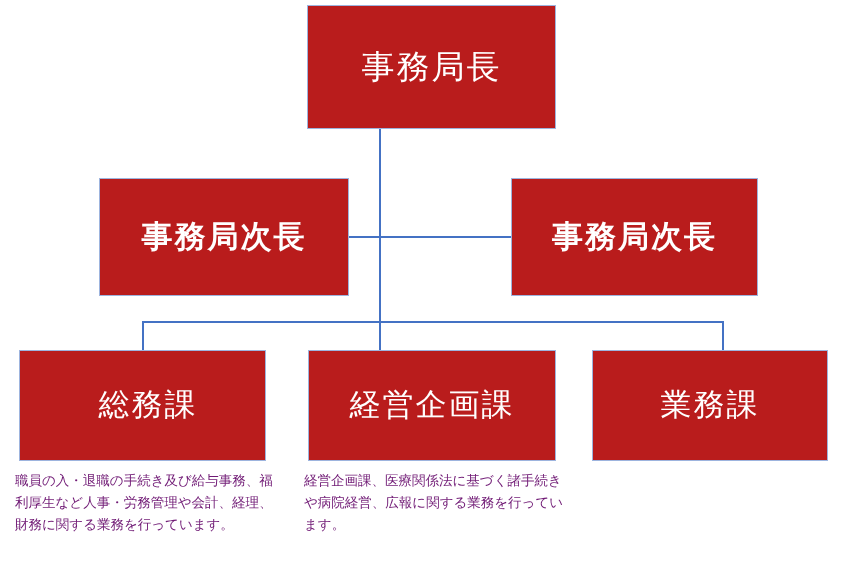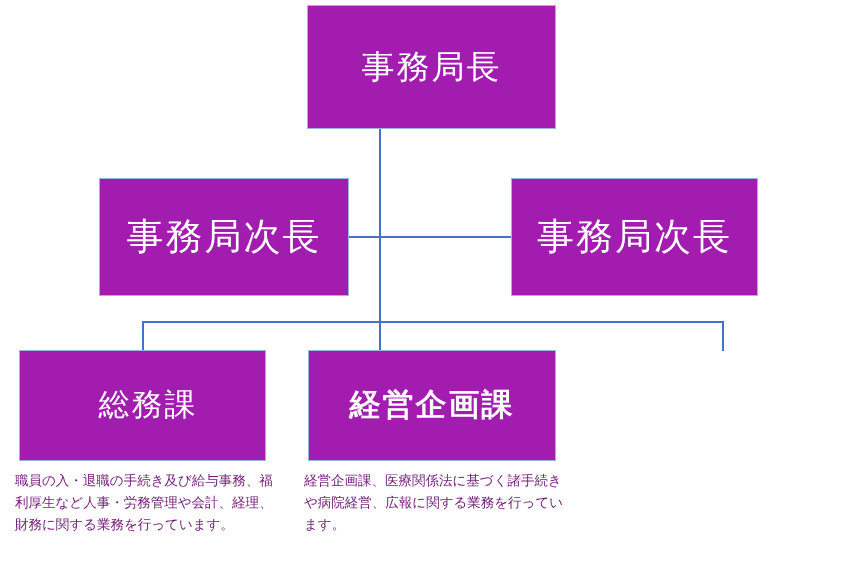--- a/index.html
+++ b/index.html
@@ -22,34 +22,34 @@
   .line {
     position: absolute;
     background: #4472C4;
   }
   .vline { width: 2px; }
   .hline { height: 2px; }
 
   
   .node {
     position: absolute;
-    background: #a21caf;
+    background: #b91c1c;
     border: 1px solid #9DB4DE;
     box-sizing: border-box;
     display: flex;
     align-items: center;
     justify-content: center;
     color: #ffffff;
     font-family: "Liberation Serif", "DejaVu Serif", serif;
     letter-spacing: 2px;
     text-align: center;
     line-height: 1.1;
   }
   .node-l1 { font-size: 33px; }
-  .node-l2 { font-size: 37px; }
+  .node-l2 { font-size: 31px; font-weight: bold; }
   .node-l3 { font-size: 31px; }
 
   
   .caption {
     position: absolute;
     color: #701a75;
     font-family: "Liberation Sans", "DejaVu Sans", sans-serif;
     font-size: 13.5px;
     line-height: 1.62;
     text-align: left;
@@ -75,21 +75,22 @@
   <div class="line vline" style="left:722px; top:321px; height:30px;"></div>
 
   <div class="node node-l1" style="left:307px; top:5px; width:249px; height:124px;">事務局長</div>
 
   <div class="node node-l2" style="left:99px; top:178px; width:250px; height:118px;">事務局次長</div>
 
   <div class="node node-l2" style="left:511px; top:178px; width:247px; height:118px;">事務局次長</div>
 
   <div class="node node-l3" style="left:19px; top:350px; width:247px; height:111px;padding-left:11px;">総務課</div>
 
-  <div class="node node-l3" style="left:308px; top:350px; width:248px; height:111px;font-weight:bold;">経営企画課</div>
+  <div class="node node-l3" style="left:308px; top:350px; width:248px; height:111px;">経営企画課</div>
 
+  <div class="node node-l3" style="left:592px; top:350px; width:236px; height:111px;">業務課</div>
 
   <div class="caption" style="left:15px; top:470px; width:262px;">職員の入・退職の手続き及び給与事務、福利厚生など人事・労務管理や会計、経理、財務に関する業務を行っています。</div>
 
   <div class="caption" style="left:304px; top:470px; width:262px;">経営企画課、医療関係法に基づく諸手続きや病院経営、広報に関する業務を行っています。</div>
 
 
 </div>
 
 </body></html>

